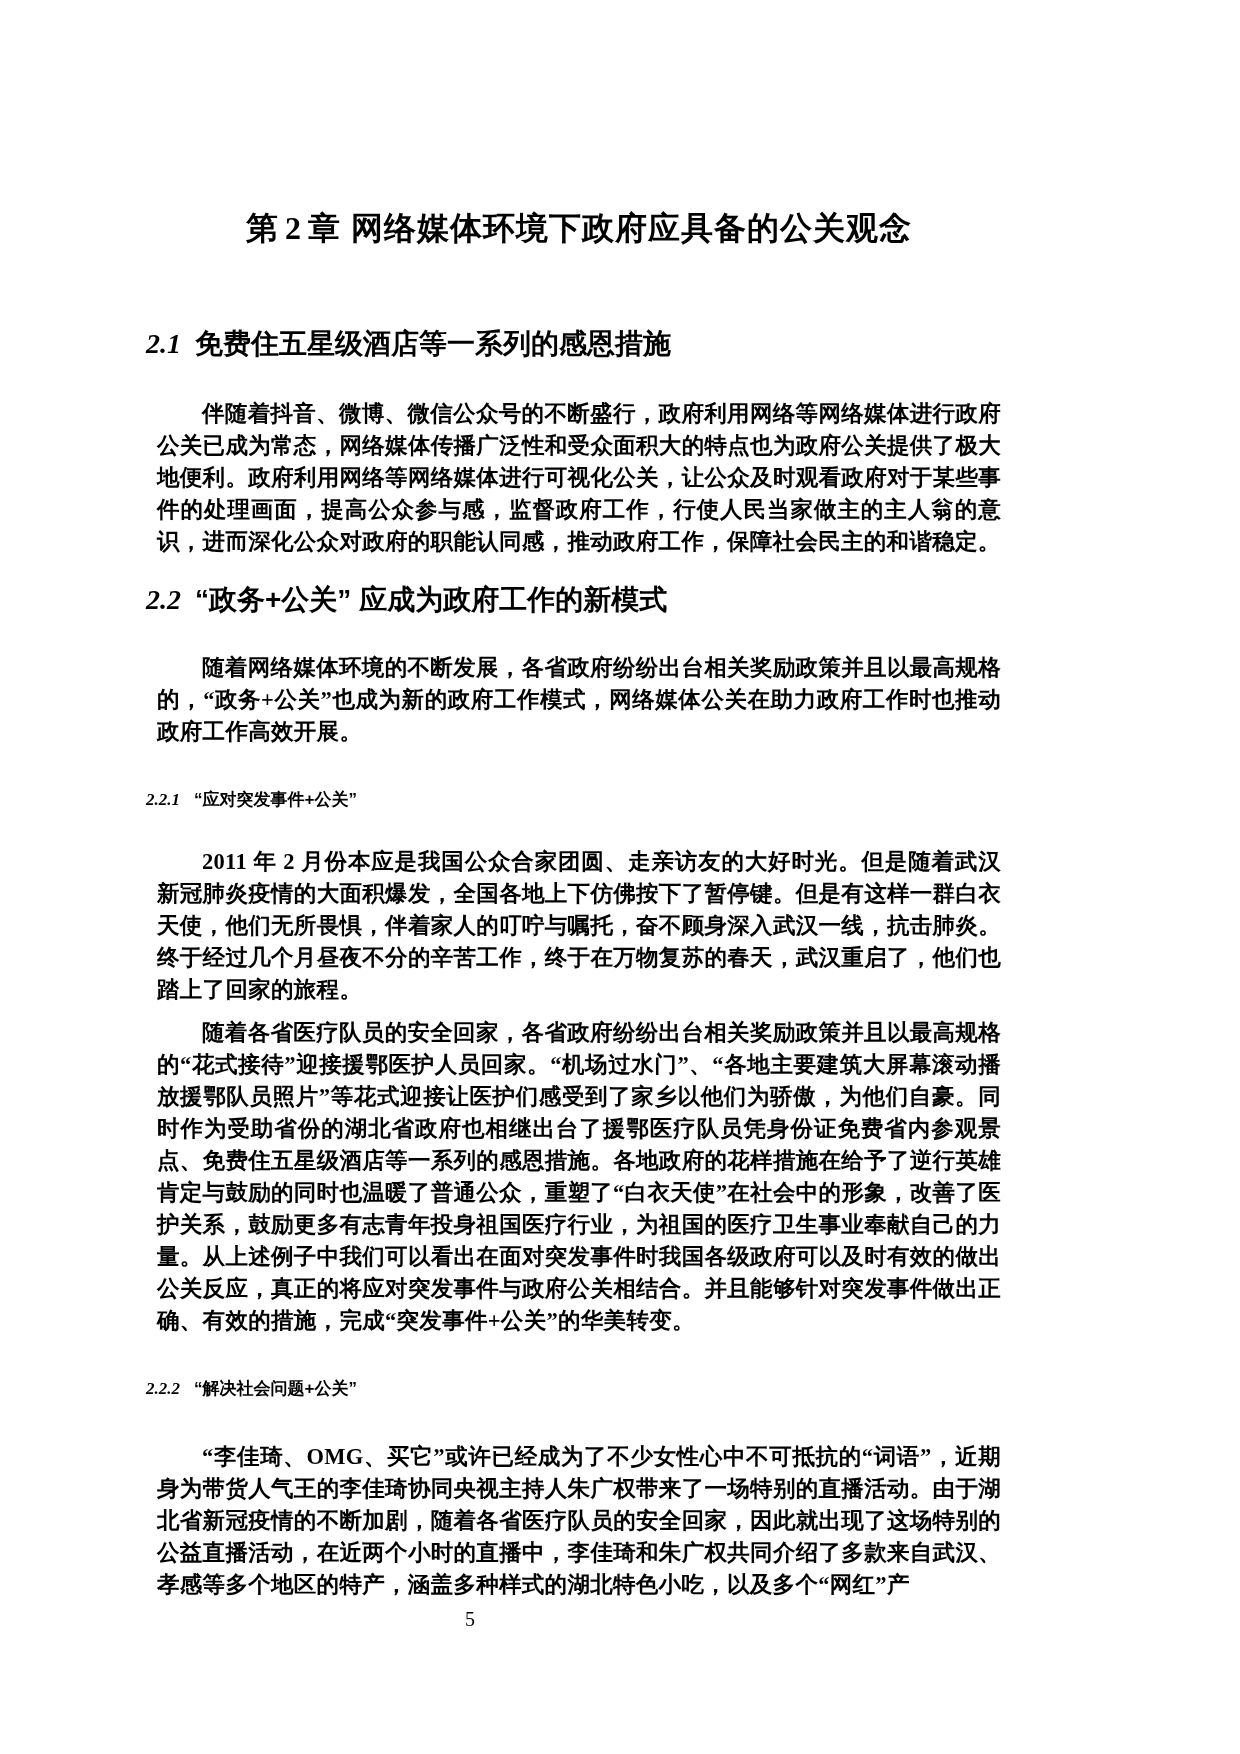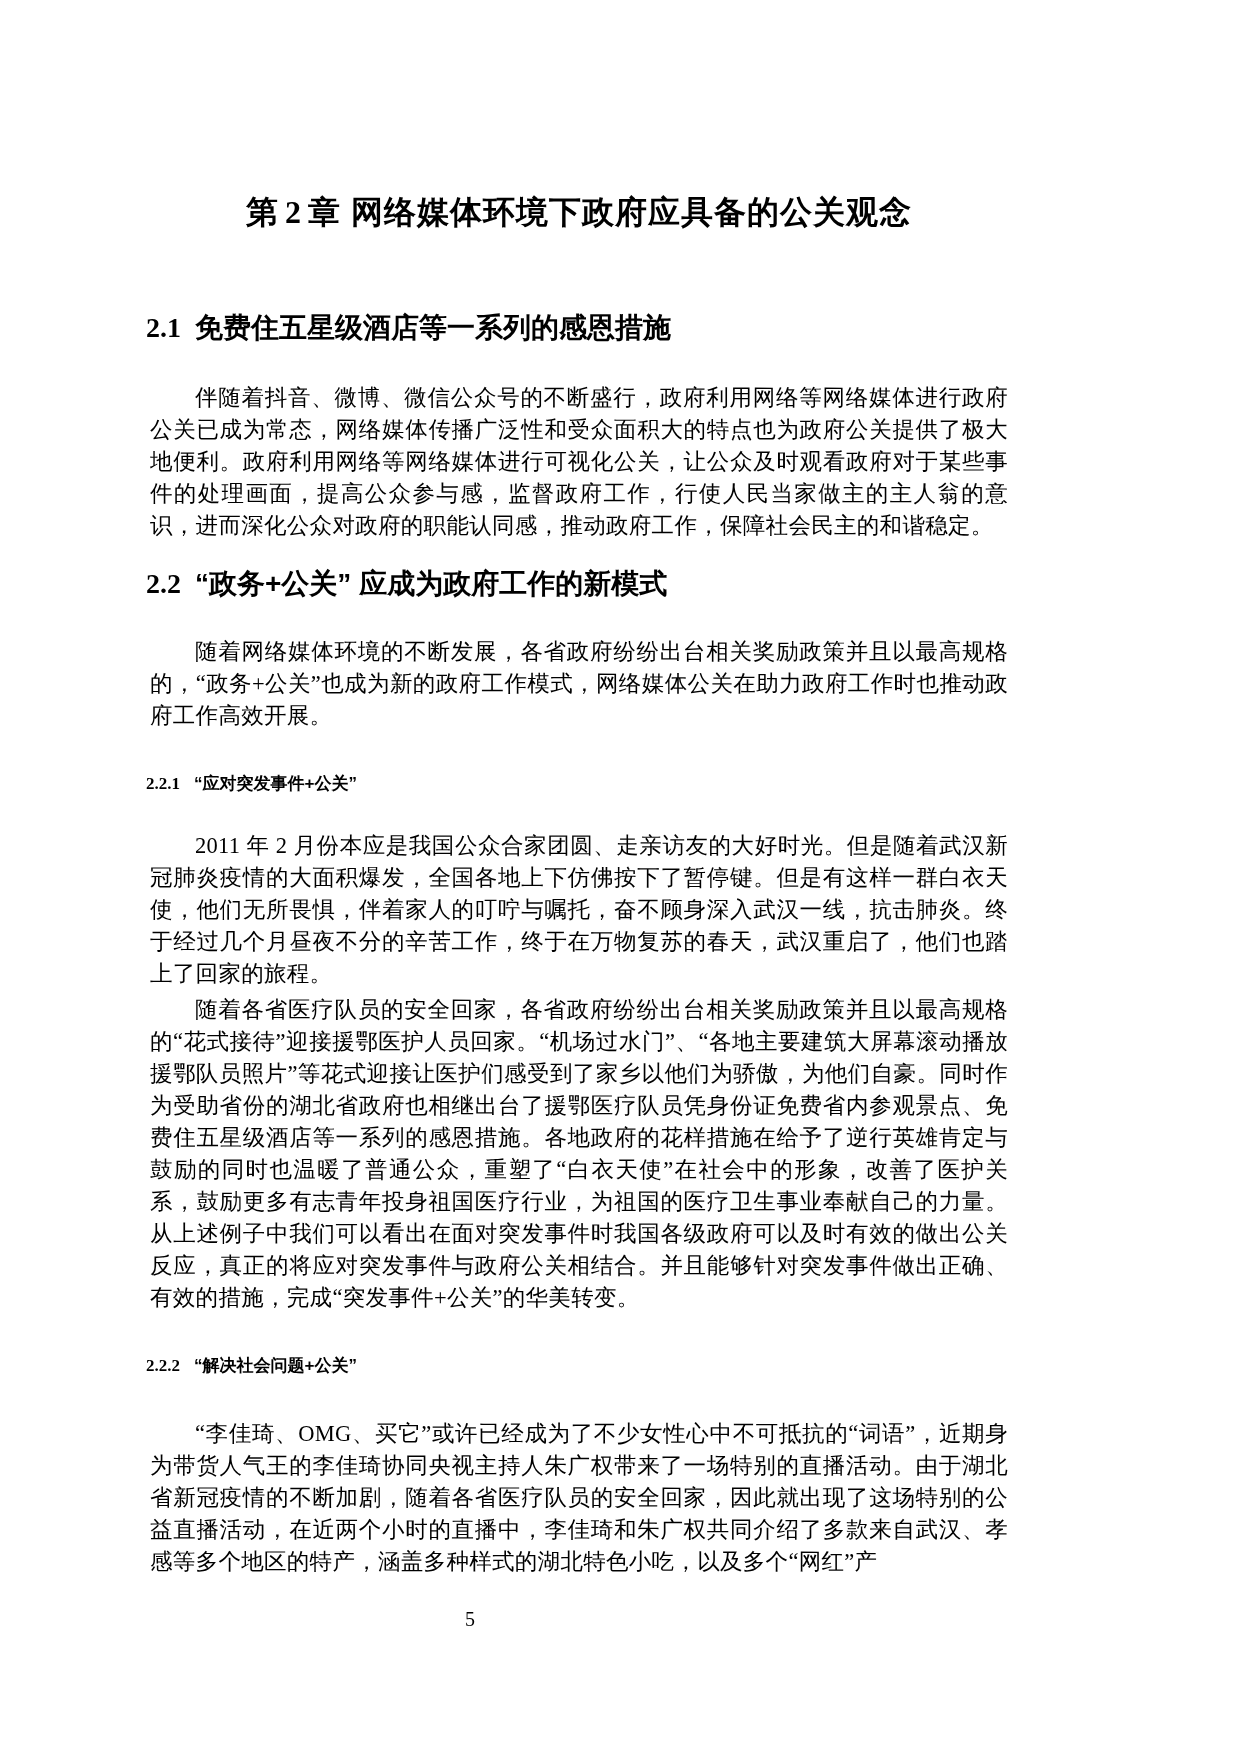--- a/index.html
+++ b/index.html
@@ -6,21 +6,21 @@
   .sheet {
     position:relative;
     width:1240px; height:1754px;
     background:#ffffff;
     color:#000000;
     font-family:"Liberation Serif","DejaVu Serif",serif;
     overflow:hidden;
   }
   .content {
     position:absolute;
-    left:146px; top:0;
+    left:146px; top:16px;
     width:866px;
   }
   h1.chapter-title {
     margin:190px 0 0 0;
     font-family:"Liberation Sans","DejaVu Sans",sans-serif;
     font-weight:700;
     font-size:32px;
     line-height:44px;
     text-align:center;
     letter-spacing:1px;
@@ -43,28 +43,30 @@
     font-family:"Liberation Sans","DejaVu Sans",sans-serif;
     font-weight:700;
     font-size:17px;
     line-height:32px;
   }
   h3.subsec.sub-222 { }
   .hnum {
     font-family:"Liberation Serif","DejaVu Serif",serif;
     font-weight:700;
     margin-right:14px;
+    font-style:italic;
   }
   p.para {
-    margin:4px;
+    margin:11px;
     font-size:22.5px;
     line-height:32px;
     text-align:justify;
     text-indent:2em;
     letter-spacing:0.3px;
+    font-weight:bold;
   }
   p.para.p1 { margin-top:36px; }
   p.para.p2 { margin-top:34px; }
   p.para.p3 { margin-top:30px; }
   p.para.p4 { margin-top:0; }
   p.para.p5 { margin-top:36px; }
   .page-num {
     position:absolute;
     left:465px; top:1608px;
     font-size:20px;

